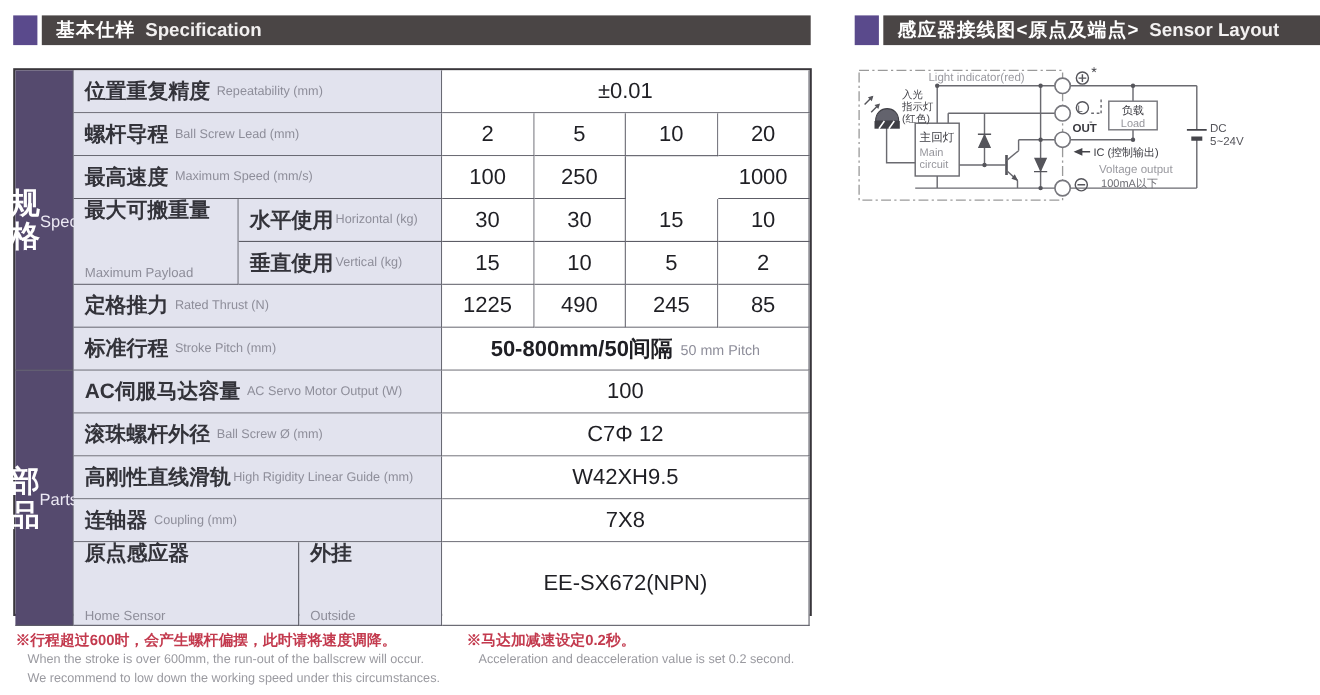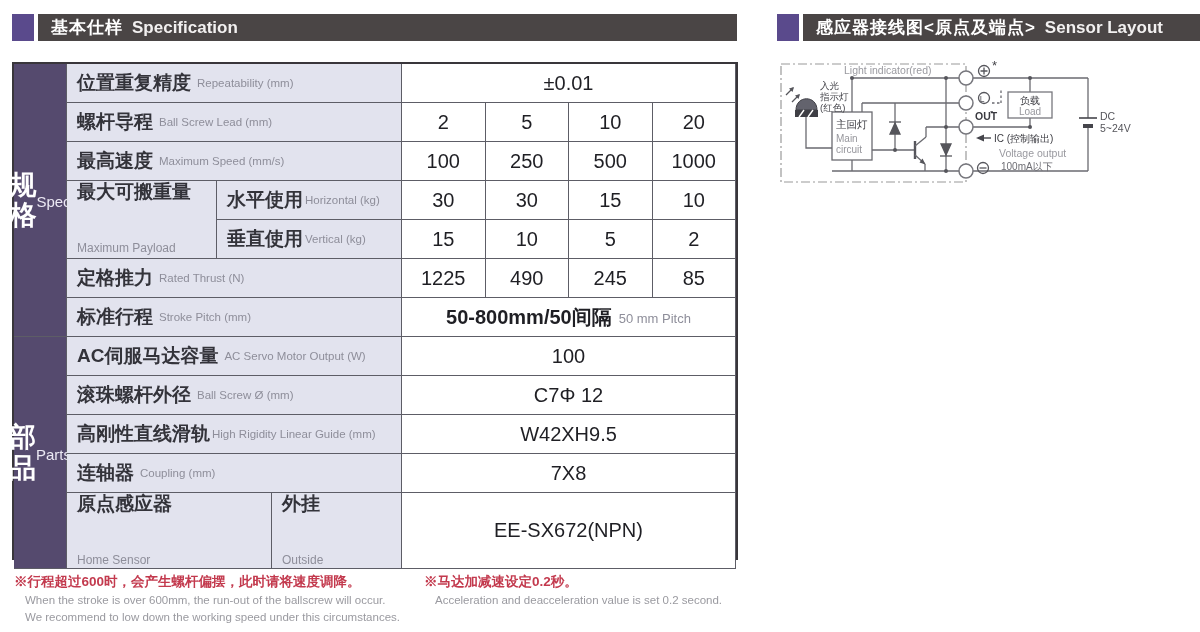--- a/index.html
+++ b/index.html
@@ -101,21 +101,20 @@
     <div class="val" style="grid-area:2/6/3/7">5</div>
     <div class="val" style="grid-area:2/7/3/8">10</div>
     <div class="val" style="grid-area:2/8/3/9">20</div>
 
     <div class="lab" style="grid-area:3/2/4/5">
       <span class="zh">最高速度</span>
       <span class="en">Maximum Speed (mm/s)</span>
     </div>
     <div class="val" style="grid-area:3/5/4/6">100</div>
     <div class="val" style="grid-area:3/6/4/7">250</div>
-    <div class="val" style="grid-area:3/7/4/8">500</div>
     <div class="val" style="grid-area:3/8/4/9">1000</div>
 
     <div class="lab-stack" style="grid-area:4/2/6/3">
       <span class="zh">最大可搬重量</span>
       <span class="en">Maximum Payload</span>
     </div>
     <div class="lab lab-tight" style="grid-area:4/3/5/5">
       <span class="zh">水平使用</span>
       <span class="en">Horizontal (kg)</span>
     </div>

